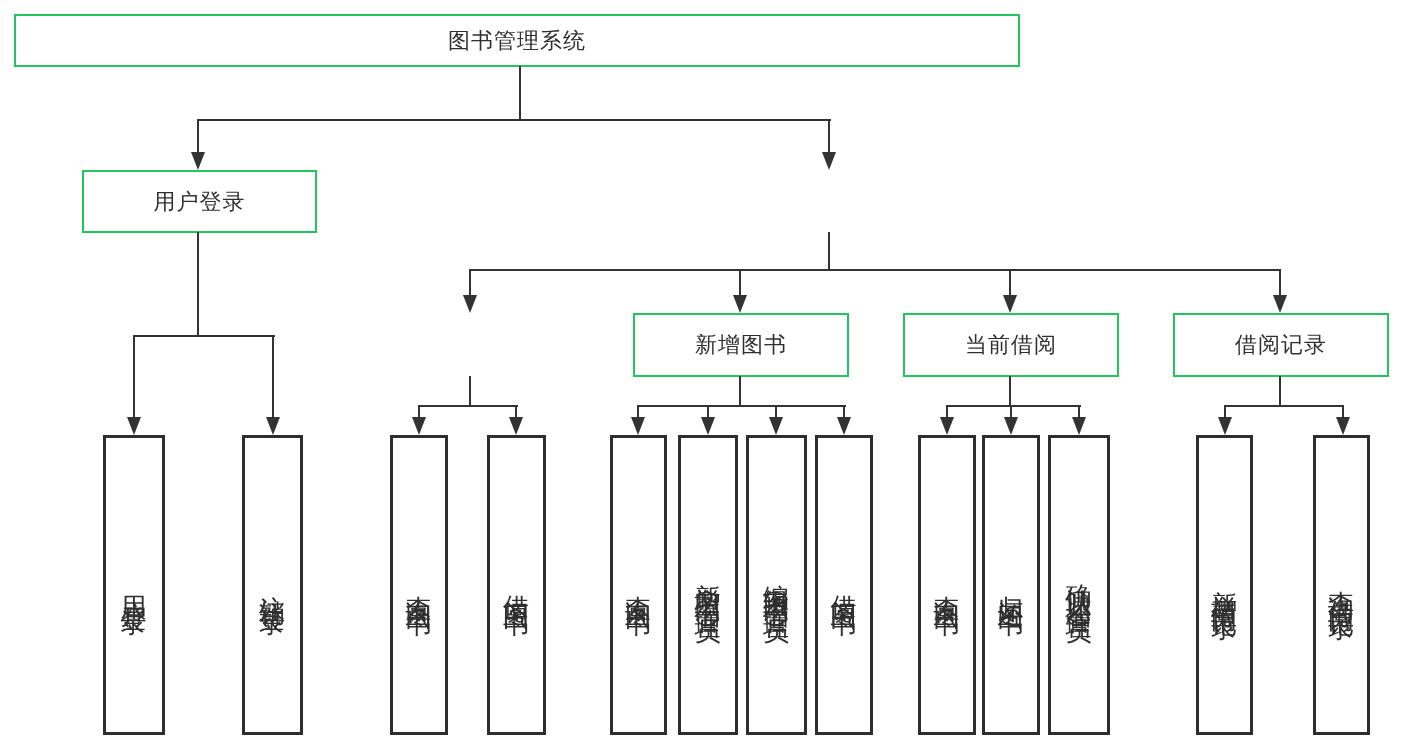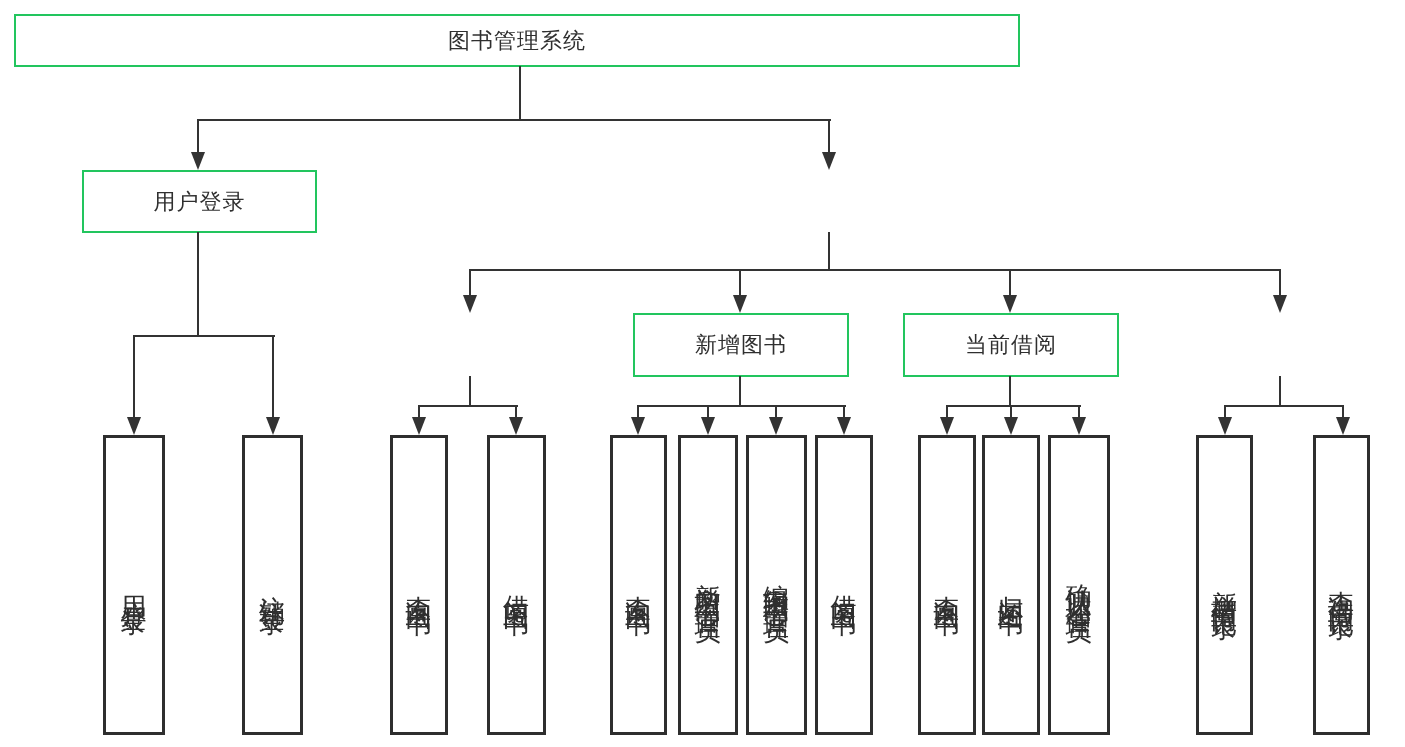--- a/index.html
+++ b/index.html
@@ -71,20 +71,23 @@
 
 
   <div class="box" style="left:633px;top:313px;width:216px;height:64px;">
     <span>新增图书</span>
   </div>
 
   <div class="box" style="left:903px;top:313px;width:216px;height:64px;text-align:right;">
     <span>当前借阅</span>
   </div>
 
+  <div class="box" style="left:1173px;top:313px;width:216px;height:64px;">
+    <span>借阅记录</span>
+  </div>
 
   <div class="leaf" style="left:103px;width:62px;">
     <span>用户登录</span>
   </div>
   <div class="leaf" style="left:242px;width:61px;">
     <span>注销登录</span>
   </div>
 
   <div class="leaf" style="left:390px;width:58px;">
     <span>查询图书</span>

